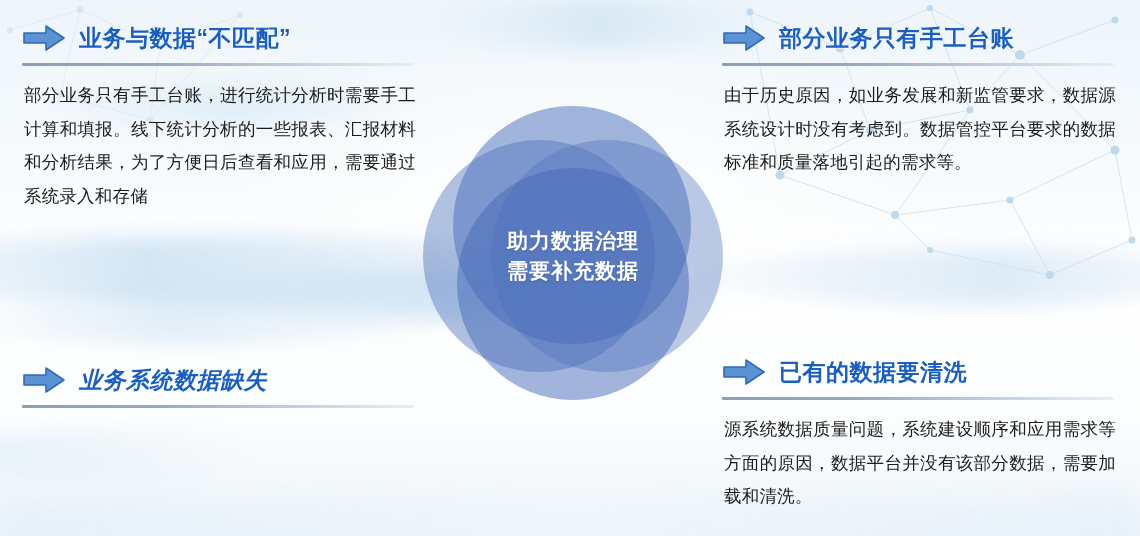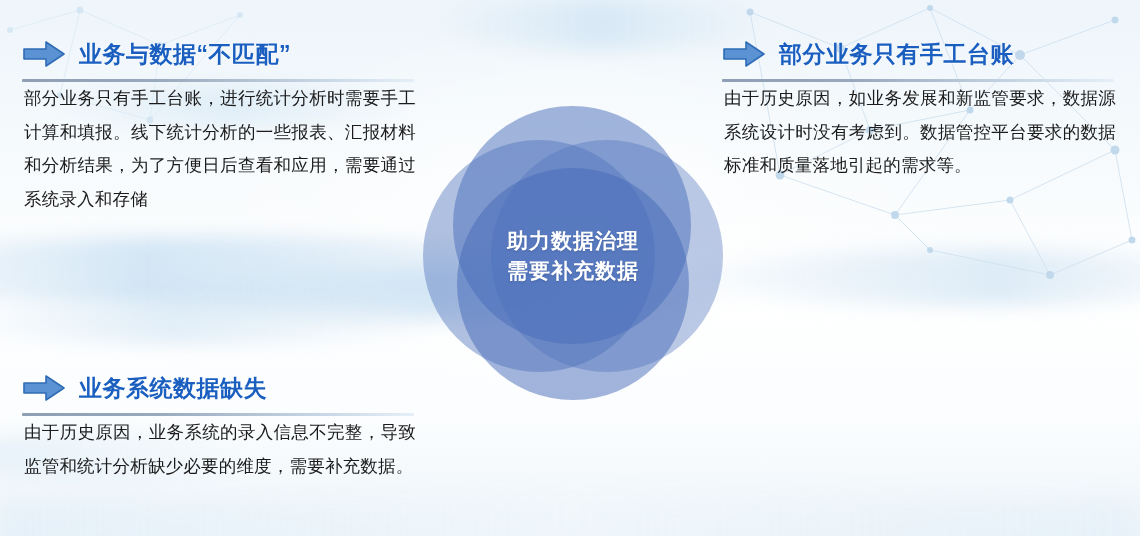--- a/index.html
+++ b/index.html
@@ -75,47 +75,47 @@
     line-height: 1.42;
     letter-spacing: 1px;
     text-shadow: 0 1px 2px rgba(40,66,120,0.35);
     white-space: nowrap;
   }
 
   
   .block { position: absolute; width: 400px; }
   .tl { left: 22px;  top: 18px; }
   .tr { left: 722px; top: 18px; }
-  .bl { left: 22px;  top: 352px; }
+  .bl { left: 22px;  top: 360px; font-style: italic; }
   .br { left: 722px; top: 352px; }
 
   .heading-row {
     display: flex;
     align-items: center;
     gap: 13px;
     height: 40px;
-    margin-top: 16px;
   }
   .arrow-icon { flex: 0 0 auto; display: block; }
   .heading-text {
     font-size: 23px;
     font-weight: bold;
     color: #1a5fc0;
     letter-spacing: 0.5px;
     white-space: nowrap;
     text-shadow: 0 1px 1px rgba(255,255,255,0.8);
   }
   .rule {
     margin-top: 5px;
     height: 3px;
     width: 392px;
     background: linear-gradient(90deg, #8e9eb4 0%, #9aaabd 35%, #c2d2e2 72%, #e6eff7 100%);
     border-radius: 1px;
   }
   .body-text {
+    margin-top: 13px;
     font-size: 17.5px;
     line-height: 1.92;
     color: #1b1b1b;
     width: 392px;
     letter-spacing: 0.2px;
     text-align: justify;
   }
   .tl .body-text, .bl .body-text { padding-left: 2px; }
   .tr .body-text, .br .body-text { padding-left: 2px; }
 </style>
@@ -212,17 +212,26 @@
   </div>
 
   <div class="block bl">
     <div class="heading-row">
       <svg class="arrow-icon" width="44" height="28" viewBox="0 0 44 28">
         <path d="M2 9 L24 9 L24 2 L42 14 L24 26 L24 19 L2 19 Z" fill="#5b92d4" stroke="#2f6cb5" stroke-width="1.6" stroke-linejoin="round"></path>
       </svg>
       <span class="heading-text">业务系统数据缺失</span>
     </div>
     <div class="rule"></div>
-    <div class="body-text">由于历史原因，业务系统的录入信息不完整，导致监管和统计分析缺少必要的维度，需要补充数据。</div>
-  </div>
-
+  </div>
+
+  <div class="block br">
+    <div class="heading-row">
+      <svg class="arrow-icon" width="44" height="28" viewBox="0 0 44 28">
+        <path d="M2 9 L24 9 L24 2 L42 14 L24 26 L24 19 L2 19 Z" fill="#5b92d4" stroke="#2f6cb5" stroke-width="1.6" stroke-linejoin="round"></path>
+      </svg>
+      <span class="heading-text">已有的数据要清洗</span>
+    </div>
+    <div class="rule"></div>
+    <div class="body-text">源系统数据质量问题，系统建设顺序和应用需求等方面的原因，数据平台并没有该部分数据，需要加载和清洗。</div>
+  </div>
 
 </div>
 
 </body></html>

